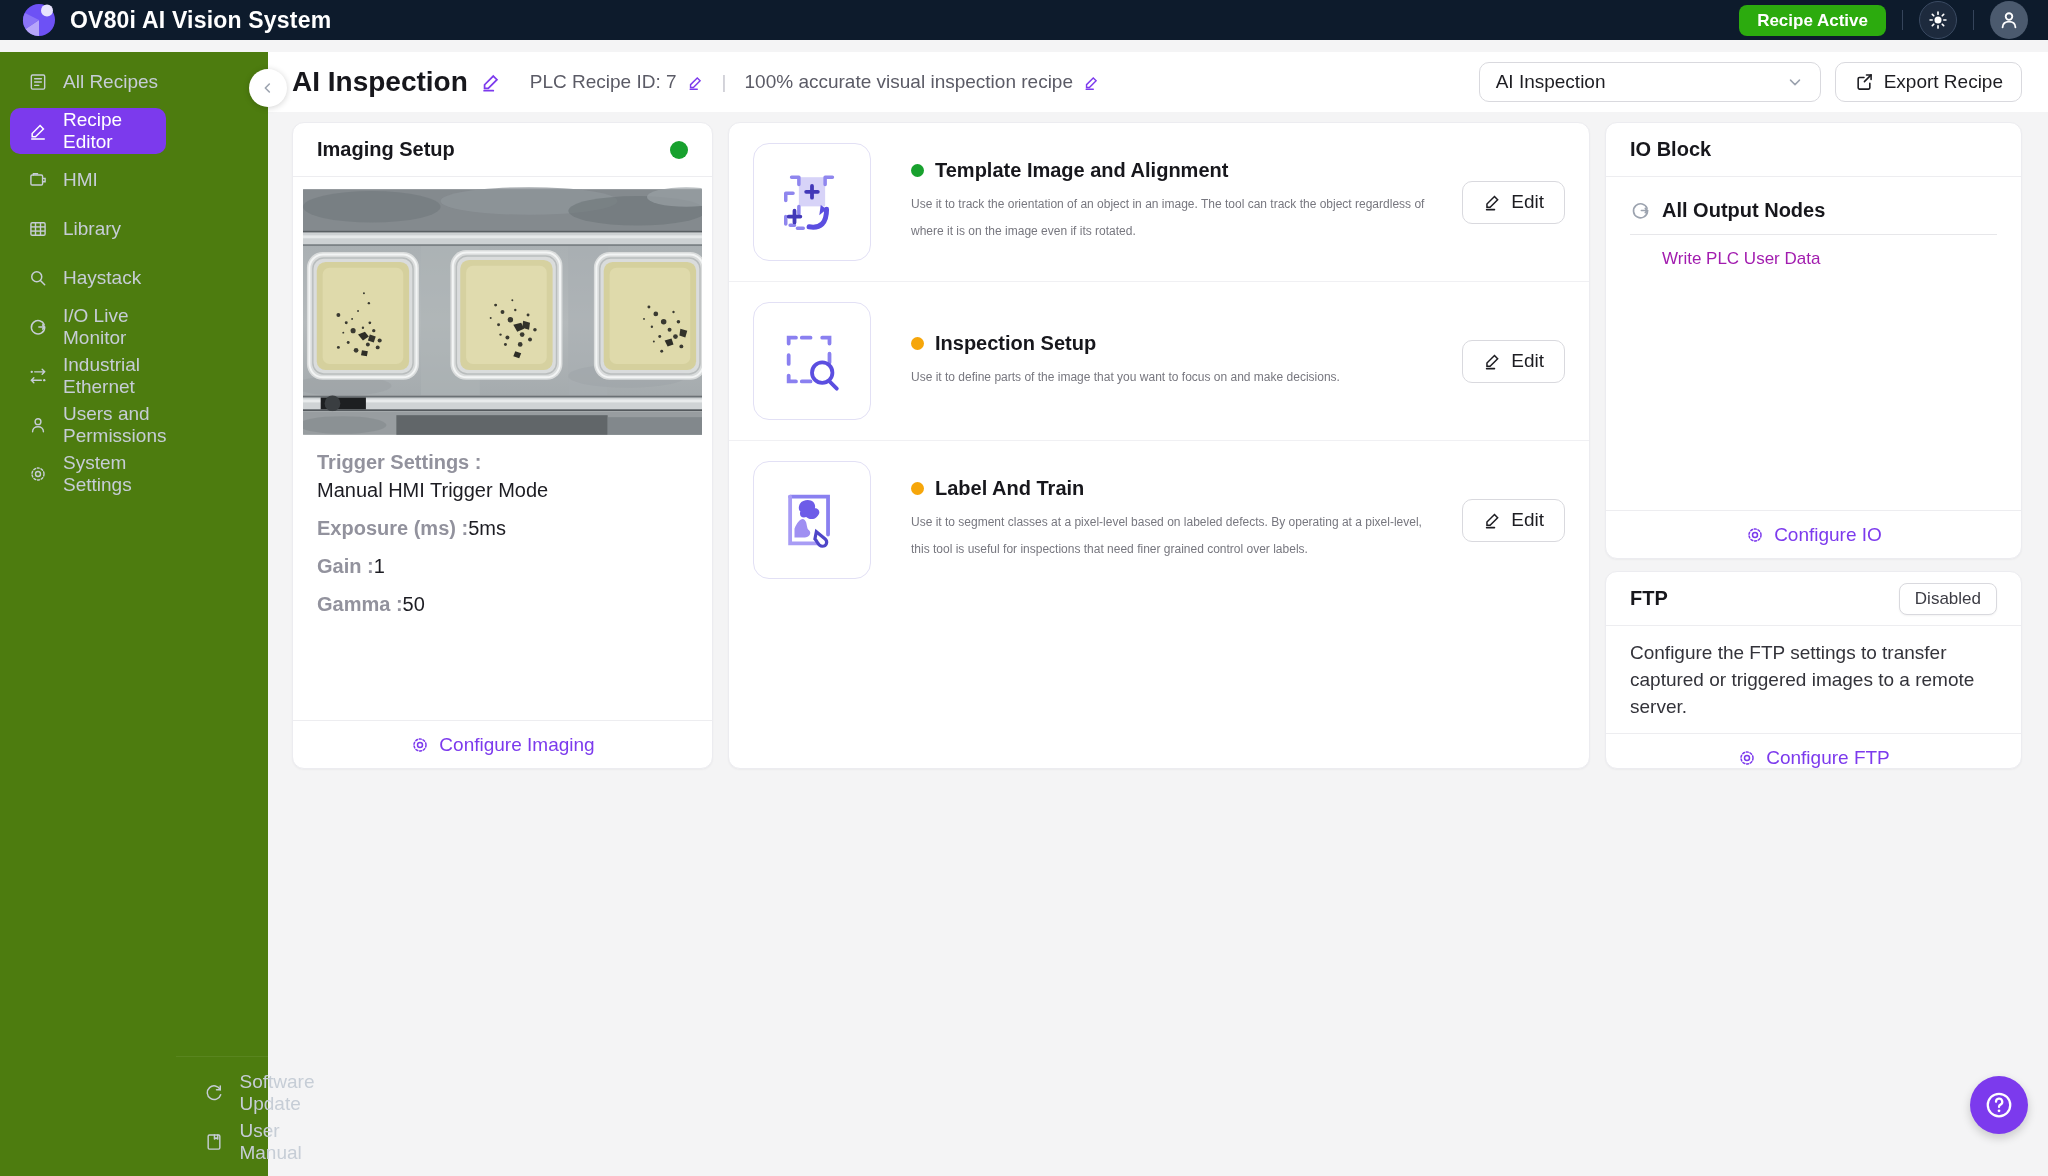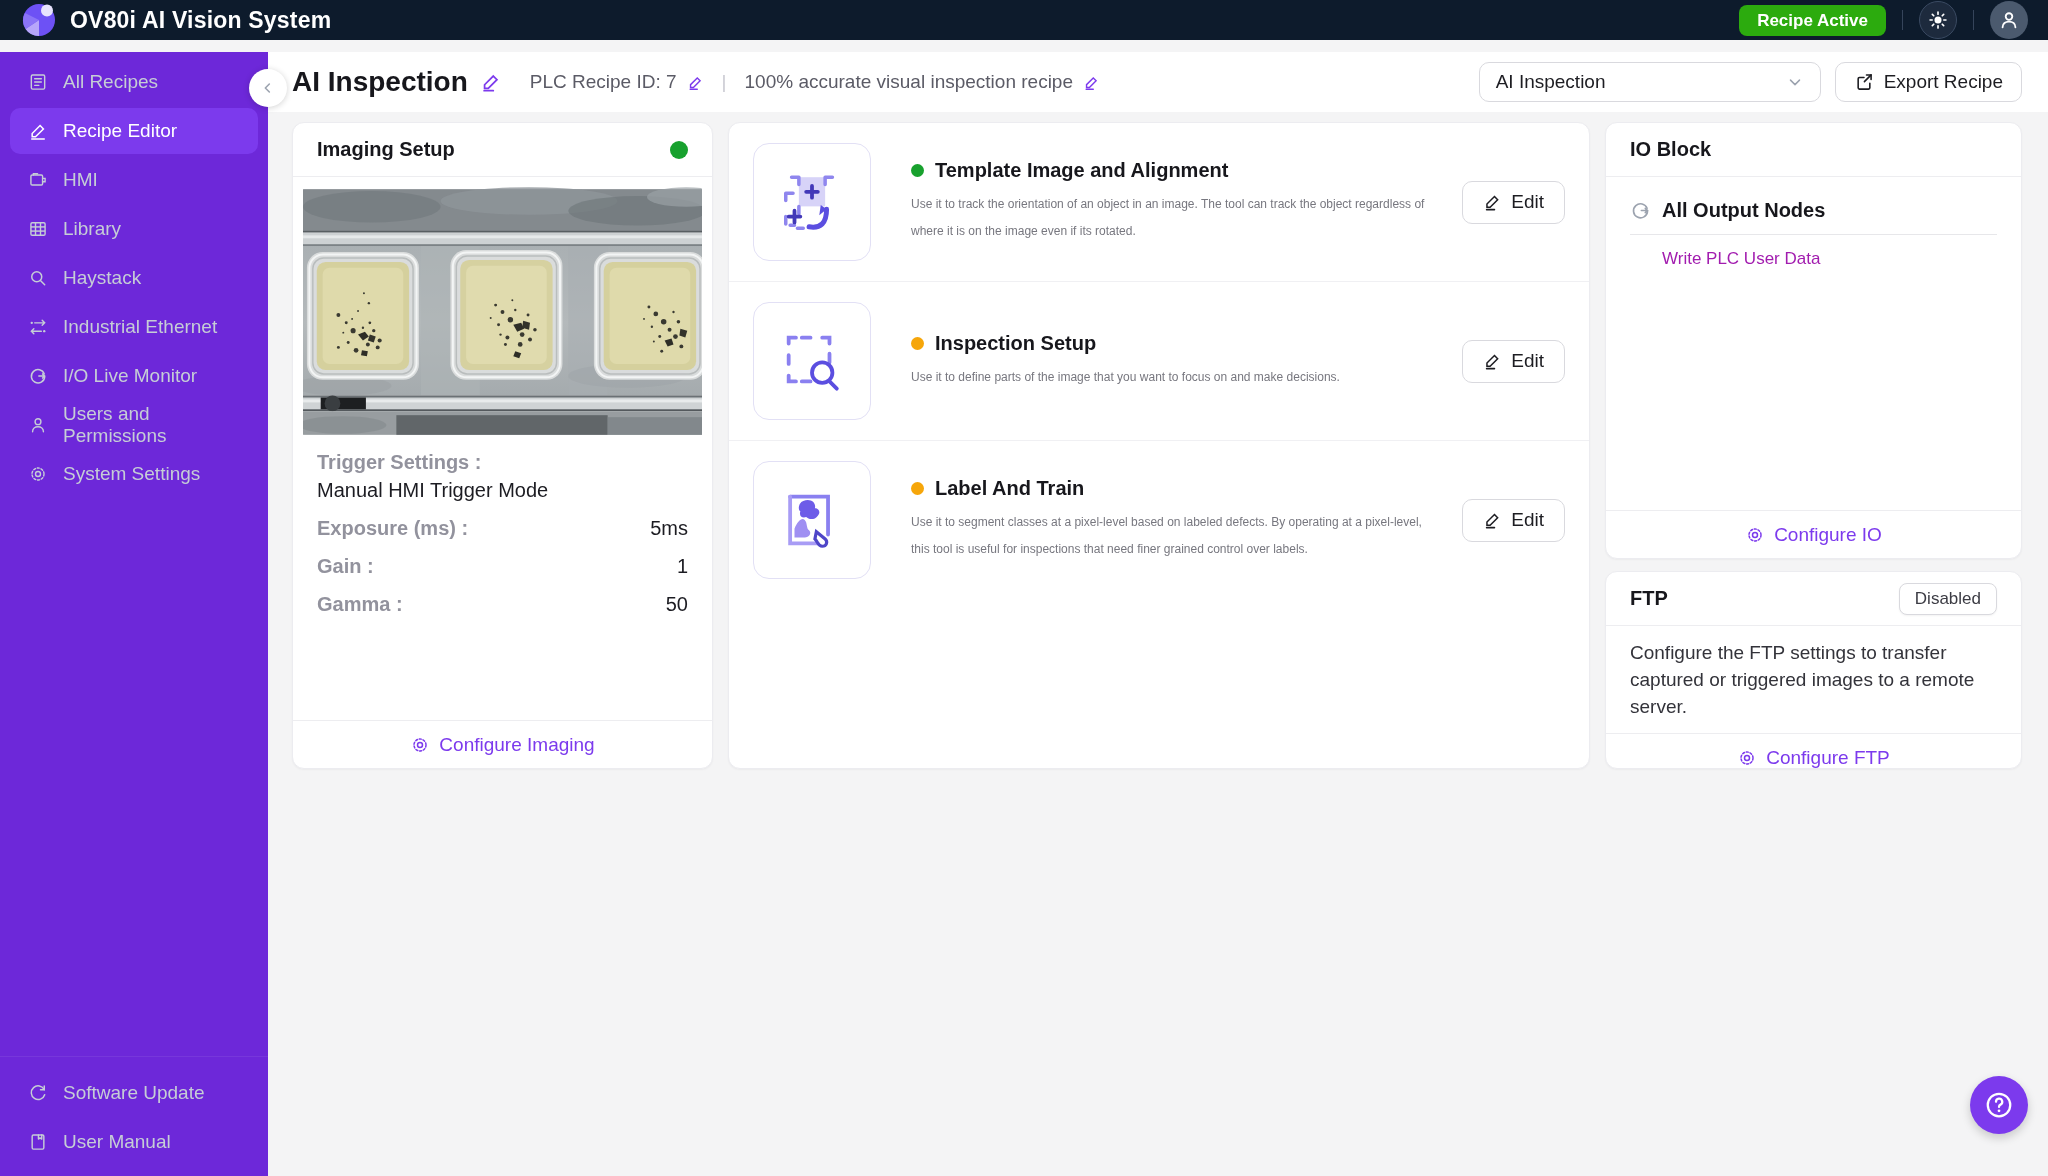--- a/index.html
+++ b/index.html
@@ -10,21 +10,21 @@
   .topbar { position:absolute; top:0; left:0; width:2048px; height:40px; background:#0d1b2c; display:flex; align-items:center; padding:0 20px; z-index:30; }
   .logo { width:34px; height:34px; margin-left:2px; }
   .app-title { color:#ffffff; font-size:23px; font-weight:700; margin-left:14px; letter-spacing:.2px; }
   .topbar-right { margin-left:auto; display:flex; align-items:center; gap:16px; }
   .badge-active { background:#2cab0e; color:#fff; font-size:17px; font-weight:600; padding:7px 18px; border-radius:8px; line-height:1; }
   .tb-divider { width:1px; height:20px; background:#35445a; }
   .icon-btn { width:38px; height:38px; border-radius:50%; background:#1d2a3d; border:1px solid #3a4a62; display:flex; align-items:center; justify-content:center; cursor:pointer; }
   .avatar { width:38px; height:38px; border-radius:50%; background:#4b5a6e; display:flex; align-items:center; justify-content:center; }
 
   
-  .sidebar { position:absolute; top:52px; left:0; width:268px; height:1124px; background:#6d28d9; z-index:20; display:flex; flex-direction:column; }
+  .sidebar { position:absolute; top:52px; left:0; width:268px; height:1124px; background:#4d7c0f; z-index:20; display:flex; flex-direction:row; }
   .nav { padding-top:4px; }
   .nav-item { height:46px; margin:3px 10px; display:flex; align-items:center; gap:15px; padding-left:18px; border-radius:10px; color:#c6cdd6; font-size:19px; cursor:pointer; }
   .nav-item svg { flex:0 0 auto; }
   .nav-item.active { background:#7c3aed; color:#ffffff; font-weight:500; }
   .nav-bottom { margin-top:auto; padding:10px 0 8px 0; border-top:1px solid rgba(255,255,255,0.07); }
 
   
   .collapse-btn { position:absolute; top:69px; left:249px; width:38px; height:38px; background:#ffffff; border-radius:50%; box-shadow:0 1px 6px rgba(0,0,0,.18); display:flex; align-items:center; justify-content:center; z-index:40; cursor:pointer; }
 
   
@@ -50,21 +50,21 @@
   .dot-orange { background:#f6a60a; }
   .card-footer { margin-top:auto; border-top:1px solid #ededf0; height:48px; display:flex; align-items:center; justify-content:center; flex:0 0 auto; }
   .cfg-link { display:flex; align-items:center; gap:9px; color:#7c3aed; font-size:19px; font-weight:500; cursor:pointer; }
 
   
   .card-imaging { width:421px; height:647px; }
   .photo { margin:10px 10px 0 10px; border-radius:3px; overflow:hidden; line-height:0; }
   .settings { padding:14px 24px 0 24px; font-size:20px; }
   .set-label { color:#92929d; font-weight:700; }
   .set-value-line { color:#1c1c22; margin-top:5px; }
-  .set-row { display:flex; justify-content:space-between; align-items:baseline; margin-top:15px; }
+  .set-row { display:flex; justify-content:flex-start; align-items:baseline; margin-top:15px; }
   .set-row .val { color:#1c1c22; }
 
   
   .card-blocks { width:862px; height:647px; }
   .block { display:flex; align-items:center; gap:24px; padding:20px 24px; border-bottom:1px solid #f0f0f3; }
   .block:last-child { border-bottom:none; }
   .tile { width:118px; height:118px; border:1.5px solid #e2e0f5; border-radius:16px; background:#fff; display:flex; align-items:center; justify-content:center; flex:0 0 auto; }
   .block-text { flex:1 1 auto; min-width:0;margin-left:16px; }
   .block-title-row { display:flex; align-items:center; gap:11px; margin-bottom:9px; }
   .block-title { font-size:20px; font-weight:700; color:#17171c; }
@@ -161,34 +161,34 @@
         <span>Library</span>
       </div>
       <div class="nav-item">
         <svg width="20" height="20" viewBox="0 0 24 24" fill="none" stroke="currentColor" stroke-width="1.8" stroke-linecap="round">
           <circle cx="10.5" cy="10.5" r="6"></circle>
             <line x1="15.2" y1="15.2" x2="20" y2="20"></line>
         </svg>
         <span>Haystack</span>
       </div>
       <div class="nav-item">
+        <svg width="20" height="20" viewBox="0 0 24 24" fill="none" stroke="currentColor" stroke-width="1.8" stroke-linecap="round">
+          <path d="M19.5 9.5 A8 8 0 1 0 20 13"></path>
+            <path d="M13 12 h7 M17.5 9.5 l2.5 2.5 -2.5 2.5"></path>
+        </svg>
+        <span>I/O Live Monitor</span>
+      </div>
+      <div class="nav-item">
         <svg width="20" height="20" viewBox="0 0 24 24" fill="none" stroke="currentColor" stroke-width="1.7" stroke-linecap="round">
           <path d="M8 7 h12 M17 4 l3 3 -3 3"></path>
             <path d="M16 17 H4 M7 14 l-3 3 3 3"></path>
             <circle cx="4.5" cy="7" r="1.4" fill="currentColor" stroke="none"></circle>
             <circle cx="19.5" cy="17" r="1.4" fill="currentColor" stroke="none"></circle>
         </svg>
         <span>Industrial Ethernet</span>
-      </div>
-      <div class="nav-item">
-        <svg width="20" height="20" viewBox="0 0 24 24" fill="none" stroke="currentColor" stroke-width="1.8" stroke-linecap="round">
-          <path d="M19.5 9.5 A8 8 0 1 0 20 13"></path>
-            <path d="M13 12 h7 M17.5 9.5 l2.5 2.5 -2.5 2.5"></path>
-        </svg>
-        <span>I/O Live Monitor</span>
       </div>
       <div class="nav-item">
         <svg width="20" height="20" viewBox="0 0 24 24" fill="none" stroke="currentColor" stroke-width="1.7" stroke-linecap="round">
           <circle cx="12" cy="8" r="3.5"></circle>
             <path d="M5.5 20 c0-3.8 2.9-6 6.5-6 s6.5 2.2 6.5 6"></path>
         </svg>
         <span>Users and Permissions</span>
       </div>
       <div class="nav-item">
         <svg width="20" height="20" viewBox="0 0 24 24" fill="none" stroke="currentColor" stroke-width="1.7" stroke-linecap="round">

